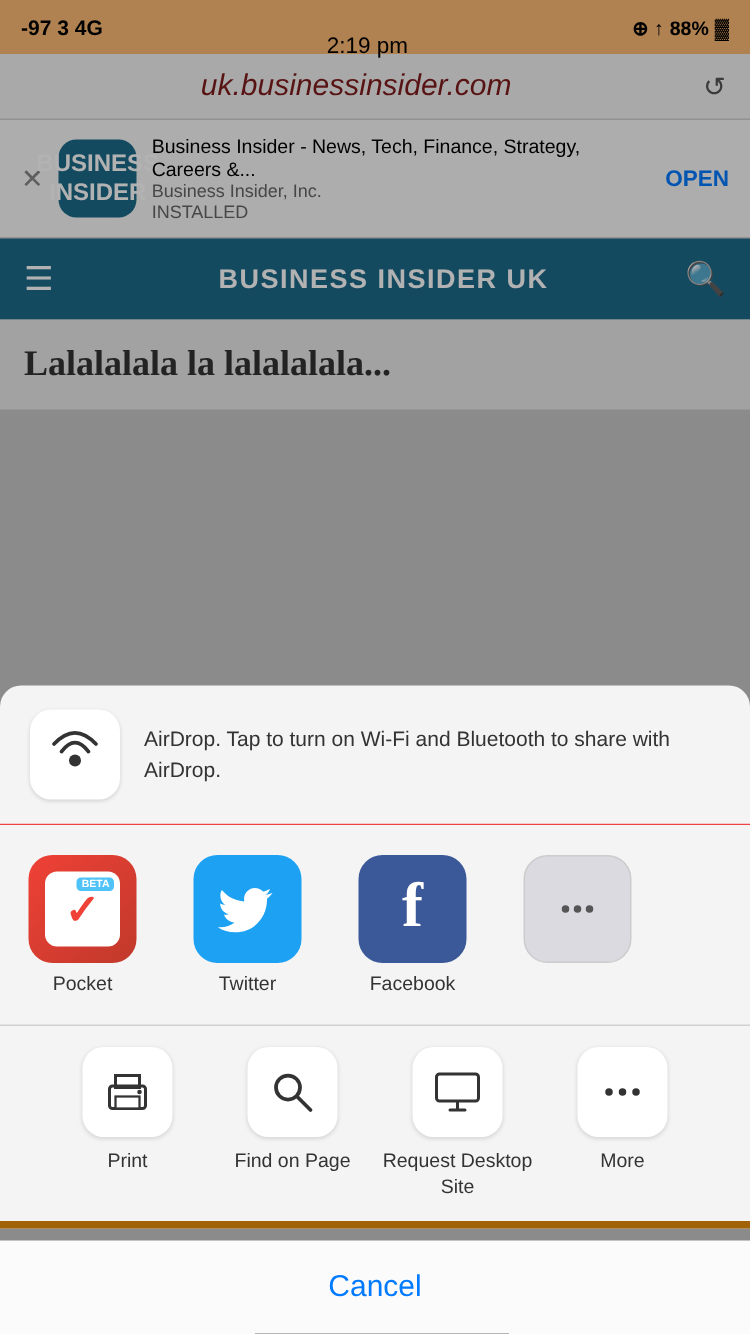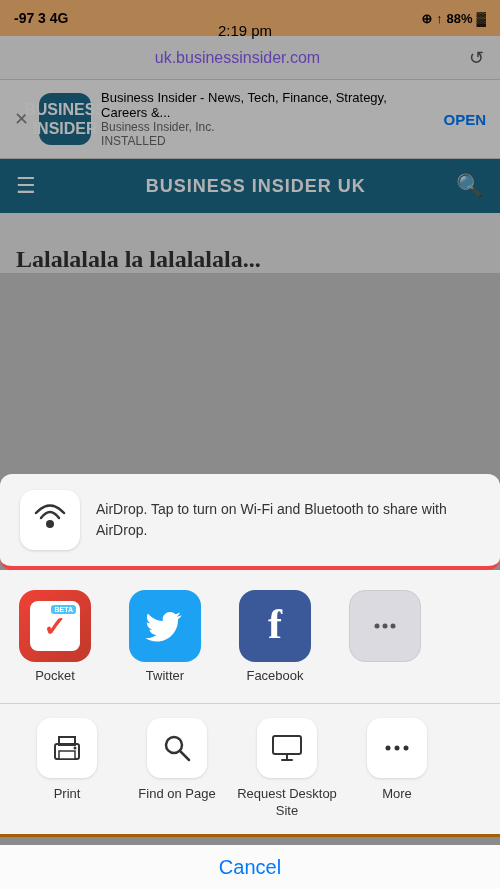--- a/index.html
+++ b/index.html
@@ -33,24 +33,25 @@
       background: #f2f2f2;
       height: 44px;
       display: flex;
       align-items: center;
       justify-content: center;
       gap: 10px;
       padding: 0 16px;
       border-bottom: 1px solid #d0d0d0;
     }
     .url-text {
-      font-size: 16px;
-      color: #8b5cf6;
+      font-size: 20px;
+      color: #7f1d1d;
       text-align: center;
       flex: 1;
+      font-style: italic;
     }
     .reload-icon {
       font-size: 18px;
       color: #555;
     }
 
     
     .app-banner {
       background: #f8f8f8;
       border-bottom: 1px solid #d0d0d0;
@@ -110,21 +111,21 @@
       text-transform: uppercase;
       margin-left: 19px;
     }
     .bi-search-icon { color: white; font-size: 22px; }
 
     
     .page-bg {
       height: 60px;
       background: #e8e8e8;
       display: flex;
-      align-items: flex-end;
+      align-items: center;
       padding: 0 16px;
     }
     .page-heading {
       font-size: 24px;
       font-weight: 800;
       color: #333;
       font-family: Georgia, serif;
     }
 
     
@@ -143,22 +144,21 @@
 
     
     .airdrop-row {
       background: rgba(248,248,248,0.97);
       padding: 16px 20px;
       display: flex;
       align-items: center;
       gap: 16px;
       border-top-left-radius: 14px;
       border-top-right-radius: 14px;
-      border-bottom: 4px solid #ef4444;
-      border-radius: 12px;
+      border-bottom: 1px solid #ef4444;
     }
     .airdrop-icon-box {
       width: 60px;
       height: 60px;
       background: white;
       border-radius: 14px;
       display: flex;
       align-items: center;
       justify-content: center;
       box-shadow: 0 1px 3px rgba(0,0,0,0.15);
@@ -242,22 +242,22 @@
     .twitter-bird { fill: white; }
     
     .fb-f { color: white; font-size: 42px; font-weight: 900; font-family: Georgia; padding-bottom: 4px; }
 
     
     .actions-row {
       background: rgba(248,248,248,0.97);
       padding: 14px 12px;
       display: flex;
       align-items: flex-start;
-      justify-content: flex-start;
-      border-bottom: 3px solid #a16207;
+      justify-content: center;
+      border-bottom: 5px solid #a16207;
     }
     .action-item {
       display: flex;
       flex-direction: column;
       align-items: center;
       width: 110px;
       gap: 8px;
       cursor: pointer;
     }
     .action-icon-box {
@@ -268,21 +268,21 @@
       display: flex;
       align-items: center;
       justify-content: center;
       box-shadow: 0 1px 3px rgba(0,0,0,0.12);
     }
     .action-label { font-size: 13px; color: #333; text-align: center; line-height: 1.3; }
 
     
     .cancel-btn {
       background: rgba(255,255,255,0.97);
-      height: 44px;
+      height: 62px;
       display: flex;
       align-items: center;
       justify-content: center;
       margin-top: 8px;
       cursor: pointer;
     }
     .cancel-text {
       font-size: 20px;
       font-weight: 400;
       color: #007aff;

